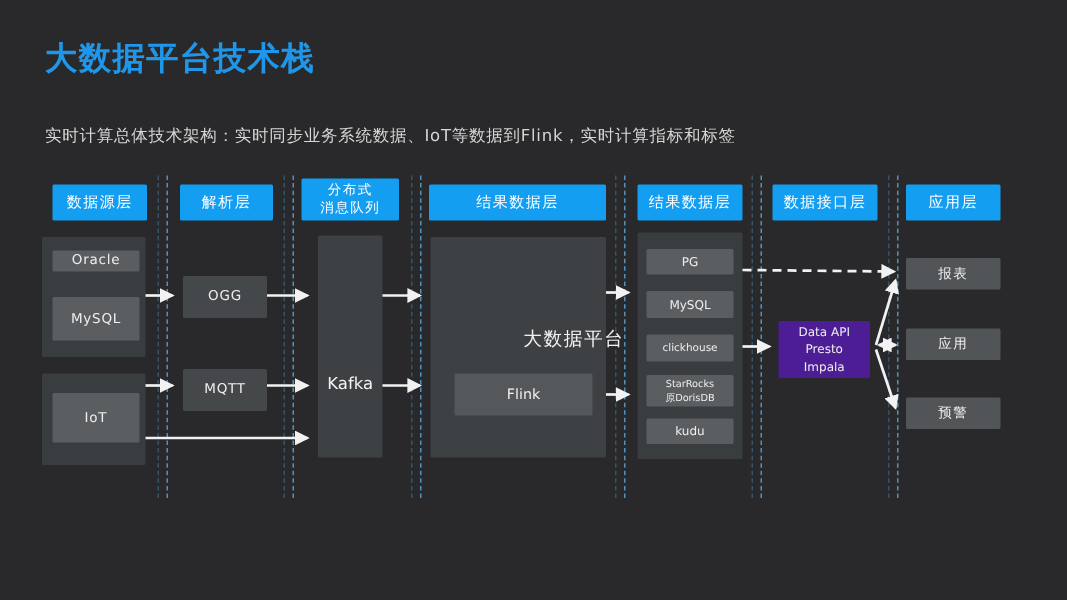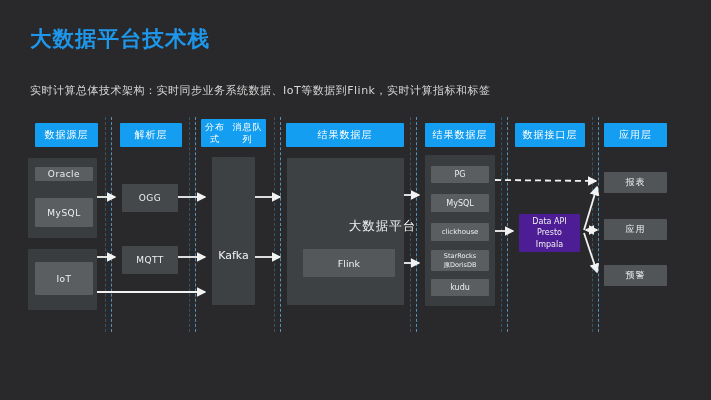--- a/index.html
+++ b/index.html
@@ -21,21 +21,21 @@
     position:absolute;top:117px;height:215px;width:5px;
     border-left:1px dashed rgba(66,120,155,0.55);
     border-right:1px dashed #4f93bd;
   }
   .hdr{
     position:absolute;top:123px;height:24px;
     background:#149ef2;color:#fff;font-size:10px;
     display:flex;align-items:center;justify-content:center;text-align:center;
     border-radius:1px;letter-spacing:1px;
   }
-  .hdr.two{top:119px;height:28px;font-size:9px;line-height:1.35;flex-direction:row;align-items:center;}
+  .hdr.two{top:119px;height:28px;font-size:9px;line-height:1.35;flex-direction:column;align-items:center;}
   .container{
     position:absolute;background:#3a3d3f;border-radius:1px;
   }
   .ibox{
     position:absolute;background:#5a5e61;color:#efefef;font-size:9px;
     display:flex;align-items:center;justify-content:center;text-align:center;
     border-radius:1px;letter-spacing:0.5px;
   }
   .mbox{
     position:absolute;background:#45484b;color:#efefef;font-size:9px;

